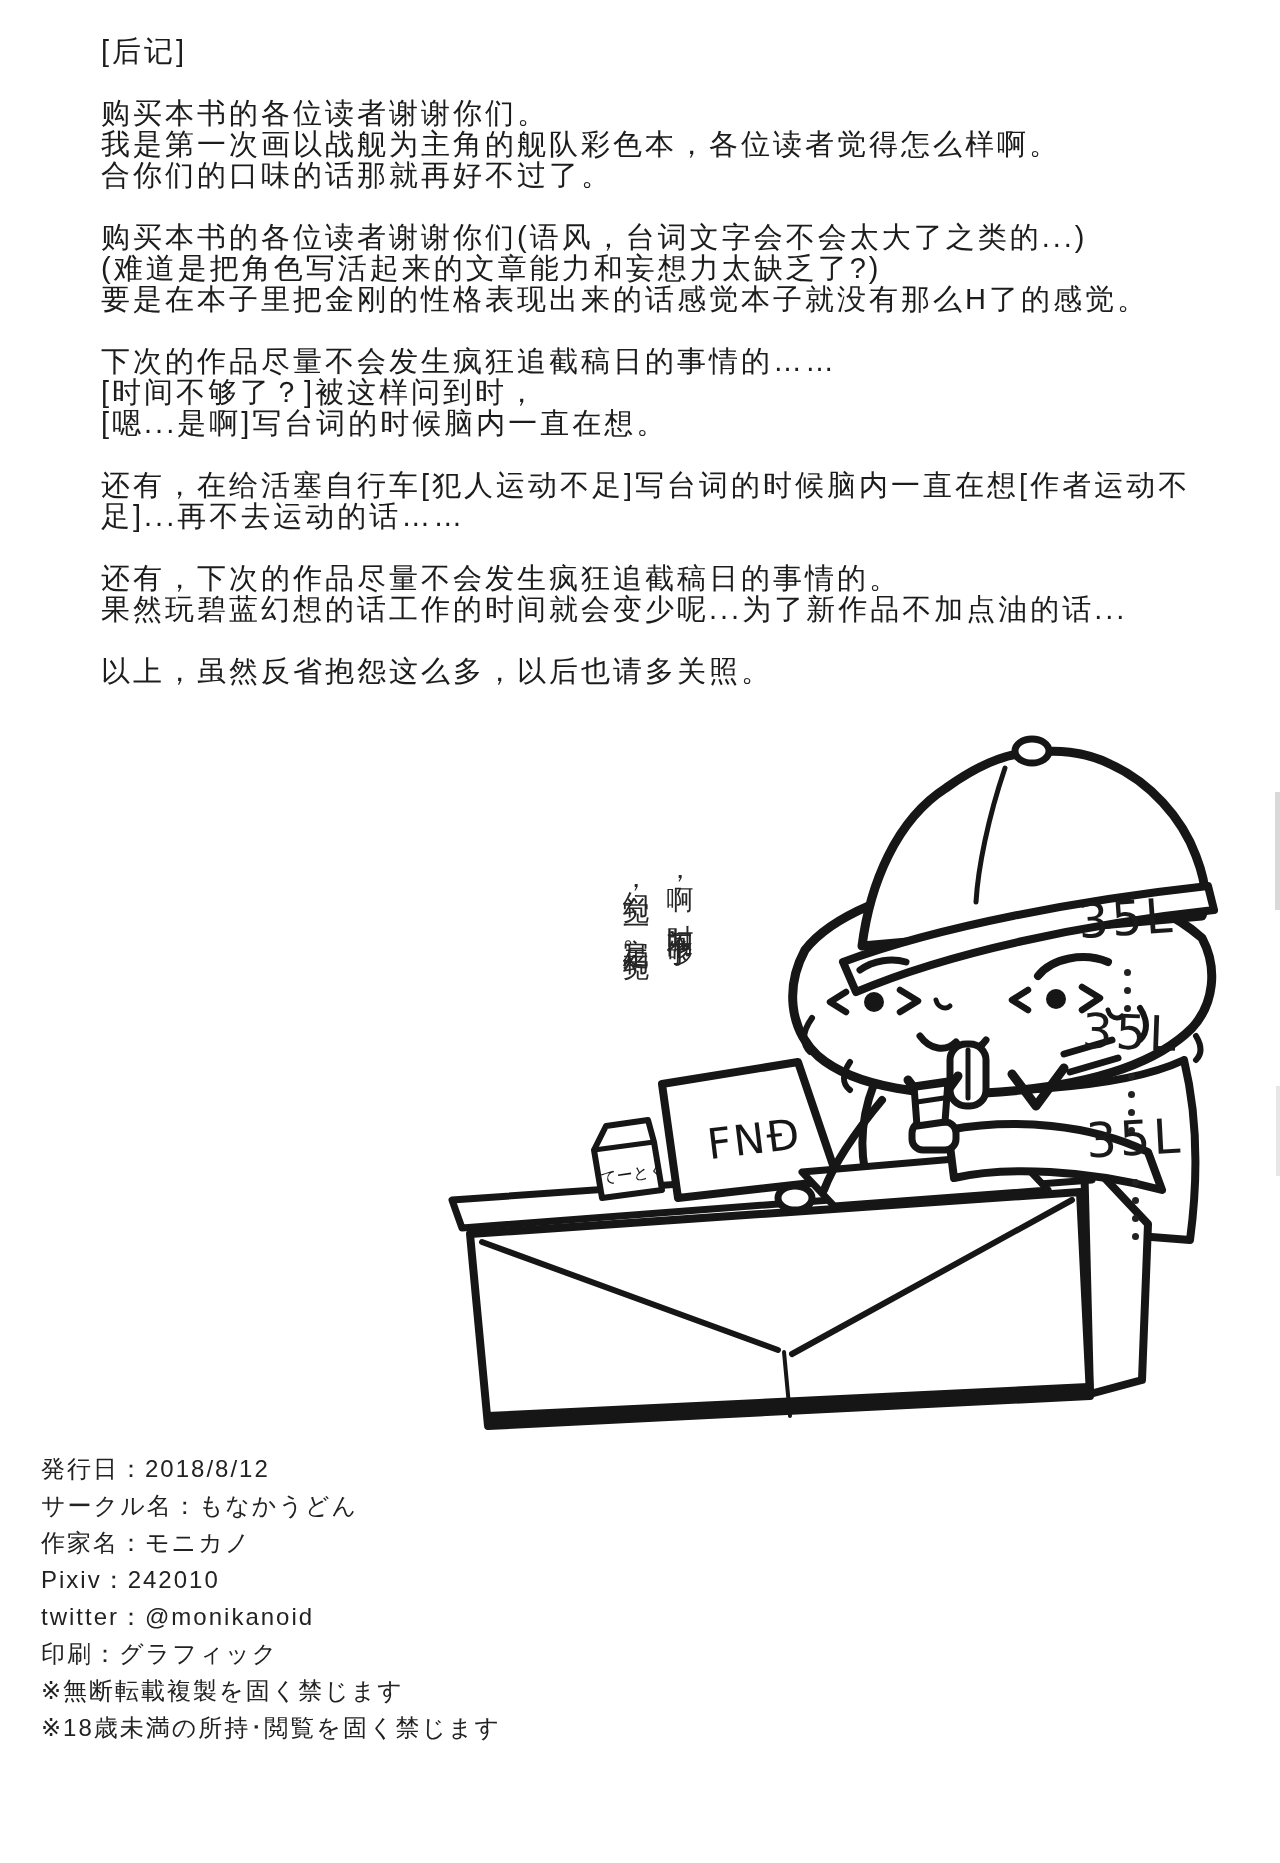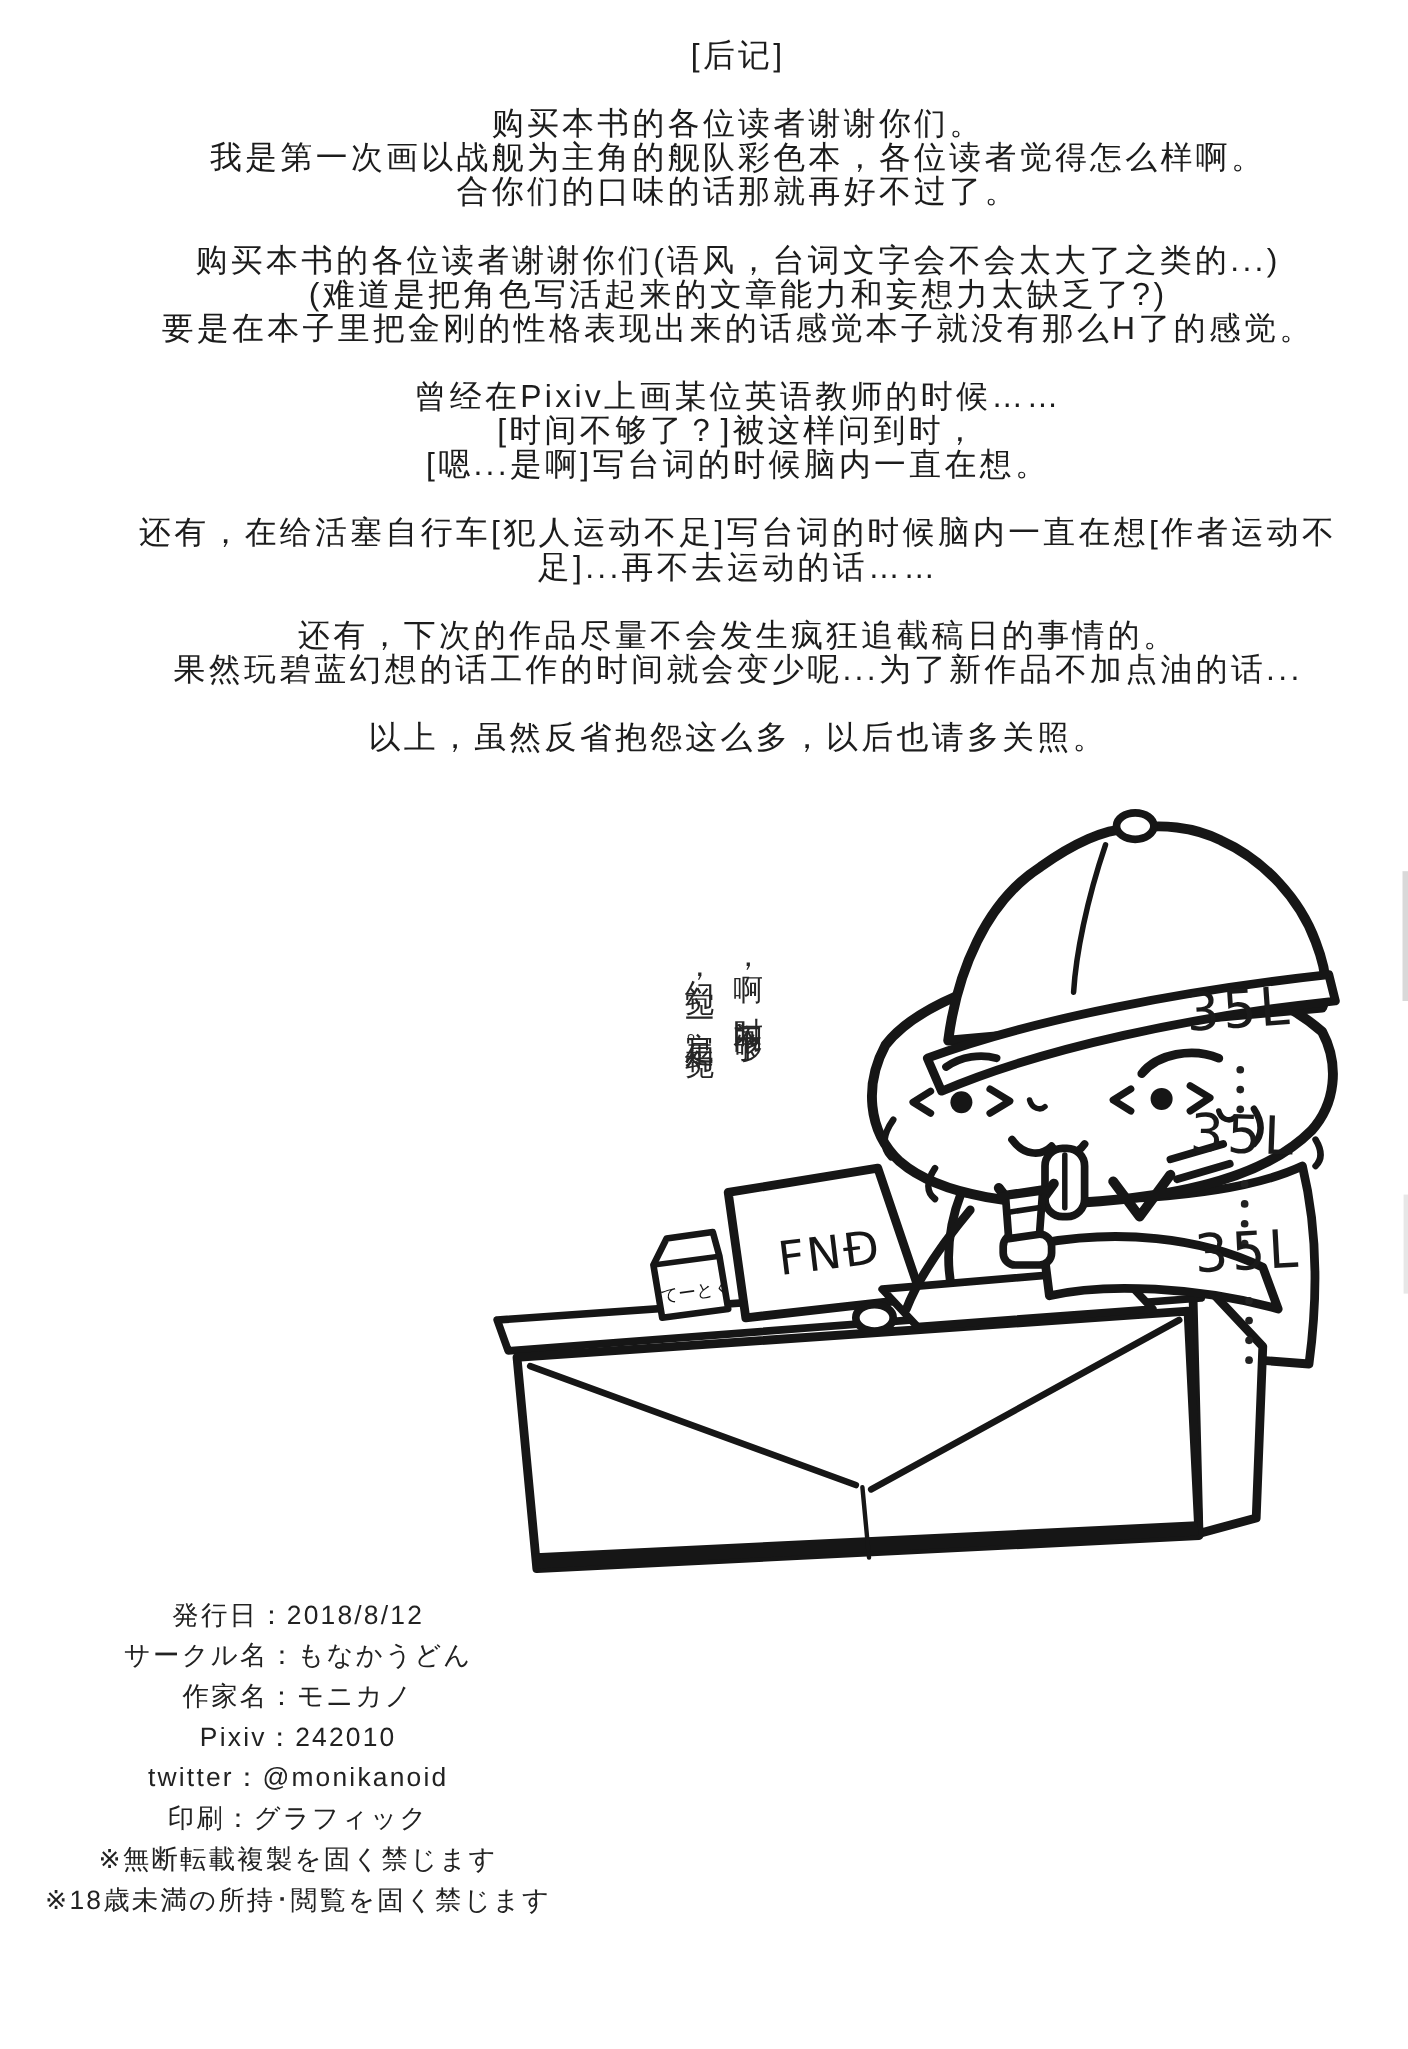--- a/index.html
+++ b/index.html
@@ -7,21 +7,21 @@
     position:relative;width:1280px;height:1863px;margin:0 auto;
     background:#ffffff;overflow:hidden;
     font-family:"Liberation Sans","DejaVu Sans",sans-serif;
   }
   
   .afterword{
     position:absolute;left:101px;top:36px;width:1140px;
     font-size:29px;line-height:31px;letter-spacing:3px;color:#1c1c1c;
   }
   .para{margin:0 0 31px 0;}
-  .line{white-space:nowrap;height:31px;text-align:center;}
+  .line{white-space:nowrap;height:31px;}
   
   .colophon{
     position:absolute;left:41px;top:1450px;
     font-size:24px;line-height:37px;letter-spacing:2px;color:#222;
   }
   .colophon .line{height:37px;}
   
   .vtext{
     position:absolute;writing-mode:vertical-rl;text-orientation:upright;
     font-size:27px;letter-spacing:5px;color:#262626;white-space:nowrap;
@@ -63,21 +63,21 @@
       <div class="line">购买本书的各位读者谢谢你们。</div>
       <div class="line">我是第一次画以战舰为主角的舰队彩色本，各位读者觉得怎么样啊。</div>
       <div class="line">合你们的口味的话那就再好不过了。</div>
     </div>
     <div class="para">
       <div class="line">购买本书的各位读者谢谢你们(语风，台词文字会不会太大了之类的...)</div>
       <div class="line">(难道是把角色写活起来的文章能力和妄想力太缺乏了?)</div>
       <div class="line">要是在本子里把金刚的性格表现出来的话感觉本子就没有那么H了的感觉。</div>
     </div>
     <div class="para">
-      <div class="line">曾经在Pixiv上画某位英语教师的时候……</div>
+      <div class="line">下次的作品尽量不会发生疯狂追截稿日的事情的……</div>
       <div class="line">[时间不够了？]被这样问到时，</div>
       <div class="line">[嗯...是啊]写台词的时候脑内一直在想。</div>
     </div>
     <div class="para">
       <div class="line">还有，在给活塞自行车[犯人运动不足]写台词的时候脑内一直在想[作者运动不</div>
       <div class="line">足]...再不去运动的话……</div>
     </div>
     <div class="para">
       <div class="line">还有，下次的作品尽量不会发生疯狂追截稿日的事情的。</div>
       <div class="line">果然玩碧蓝幻想的话工作的时间就会变少呢...为了新作品不加点油的话...</div>

